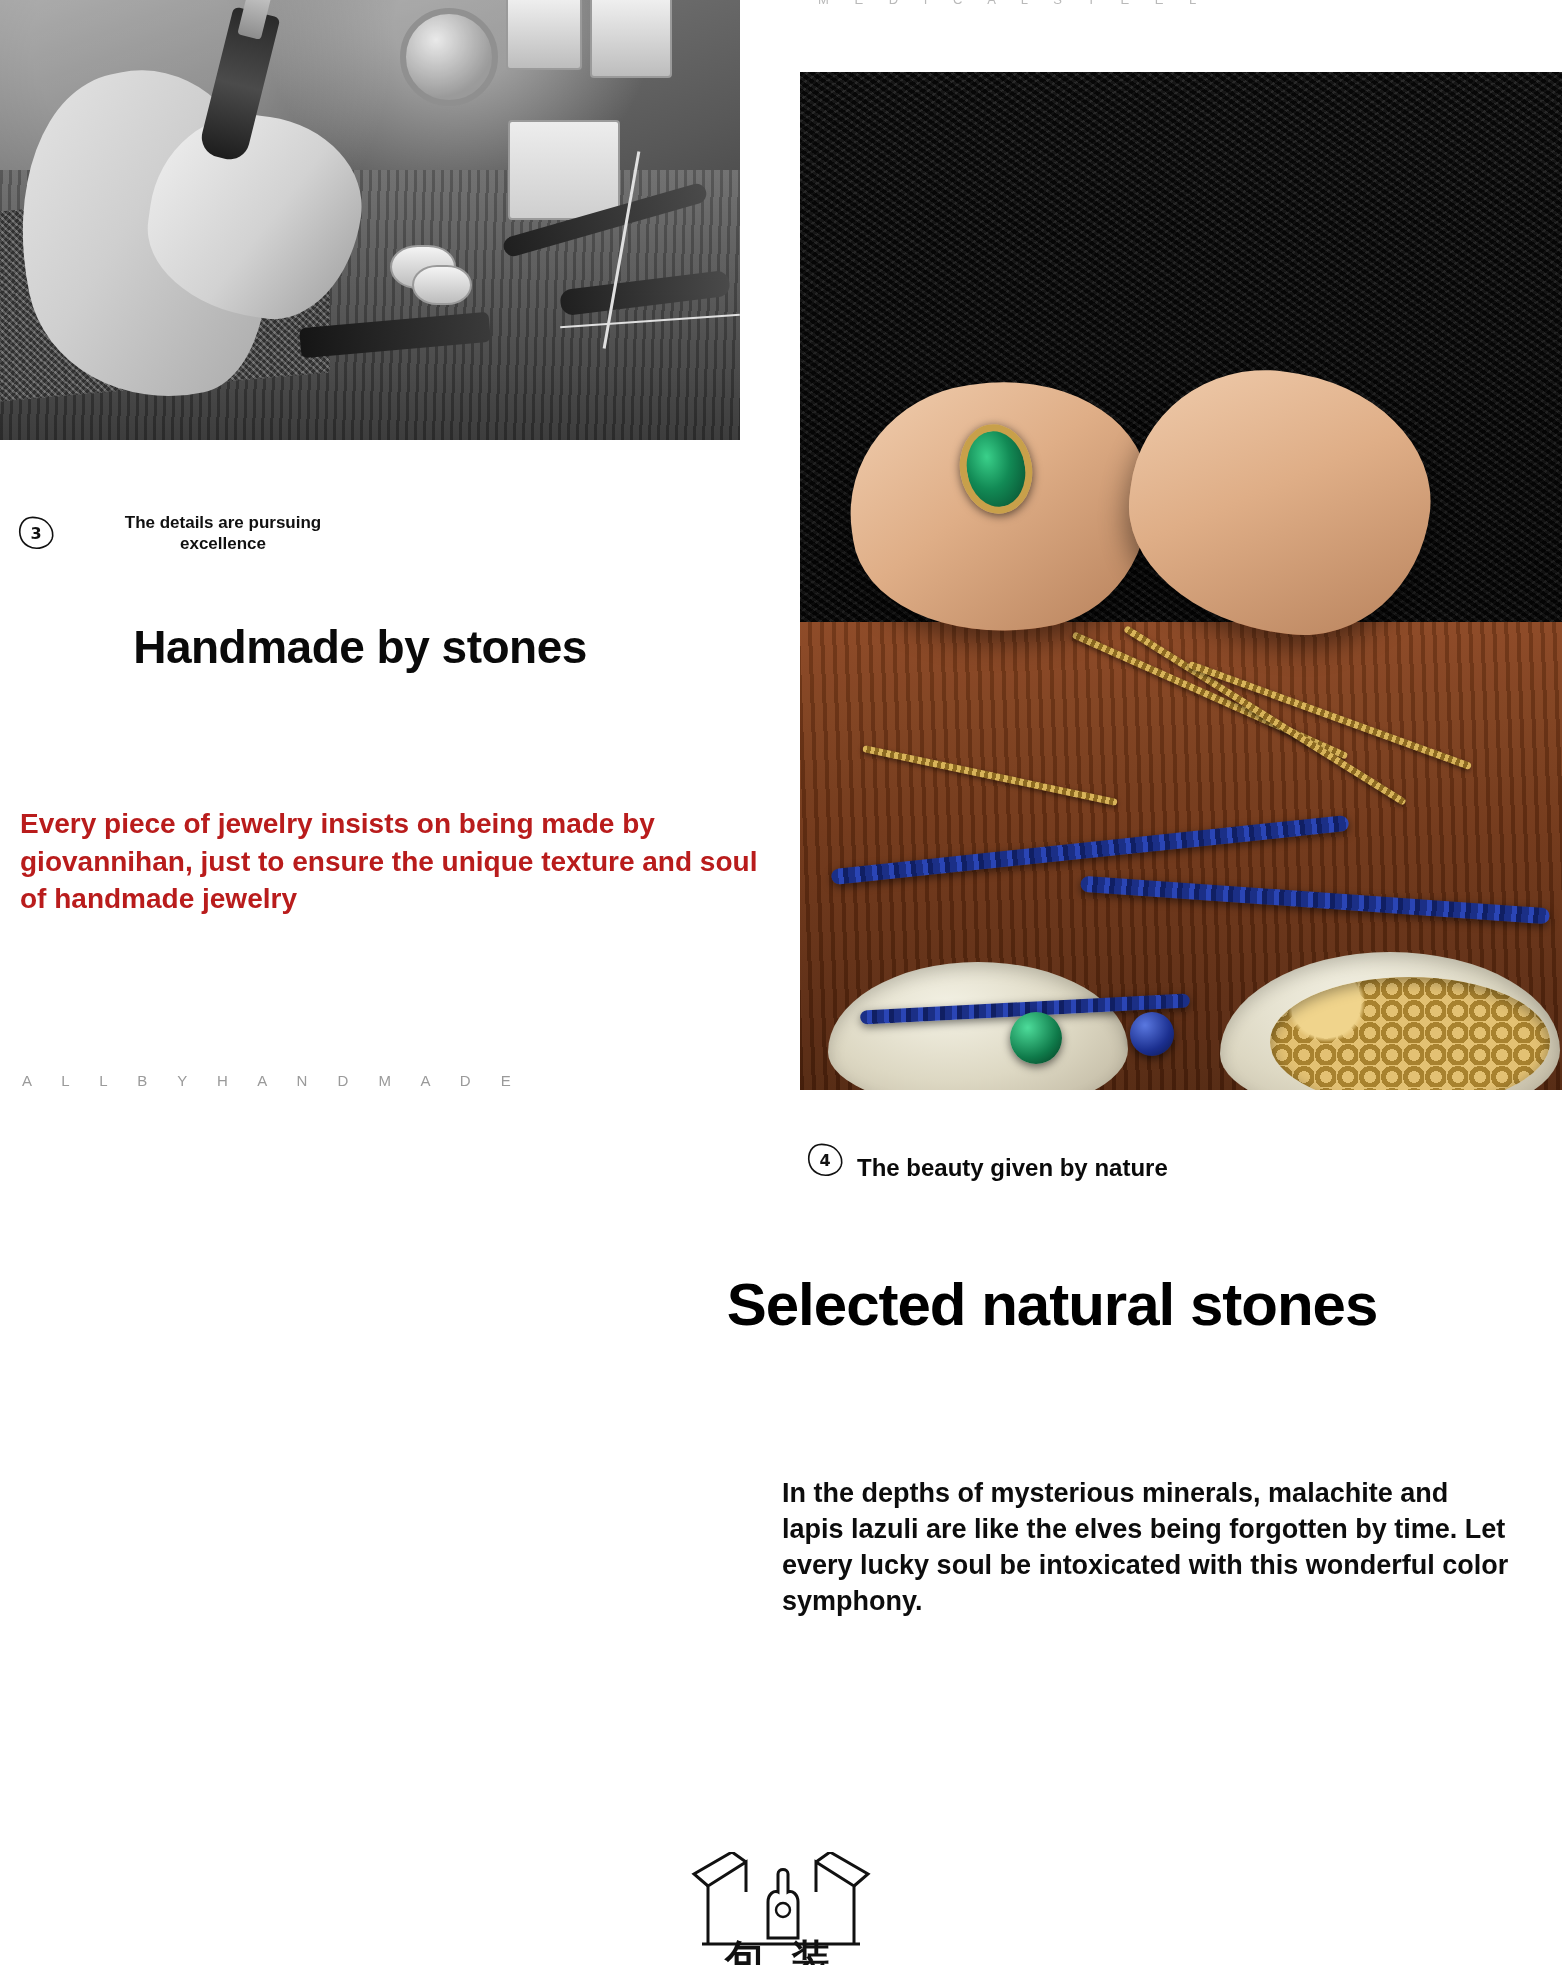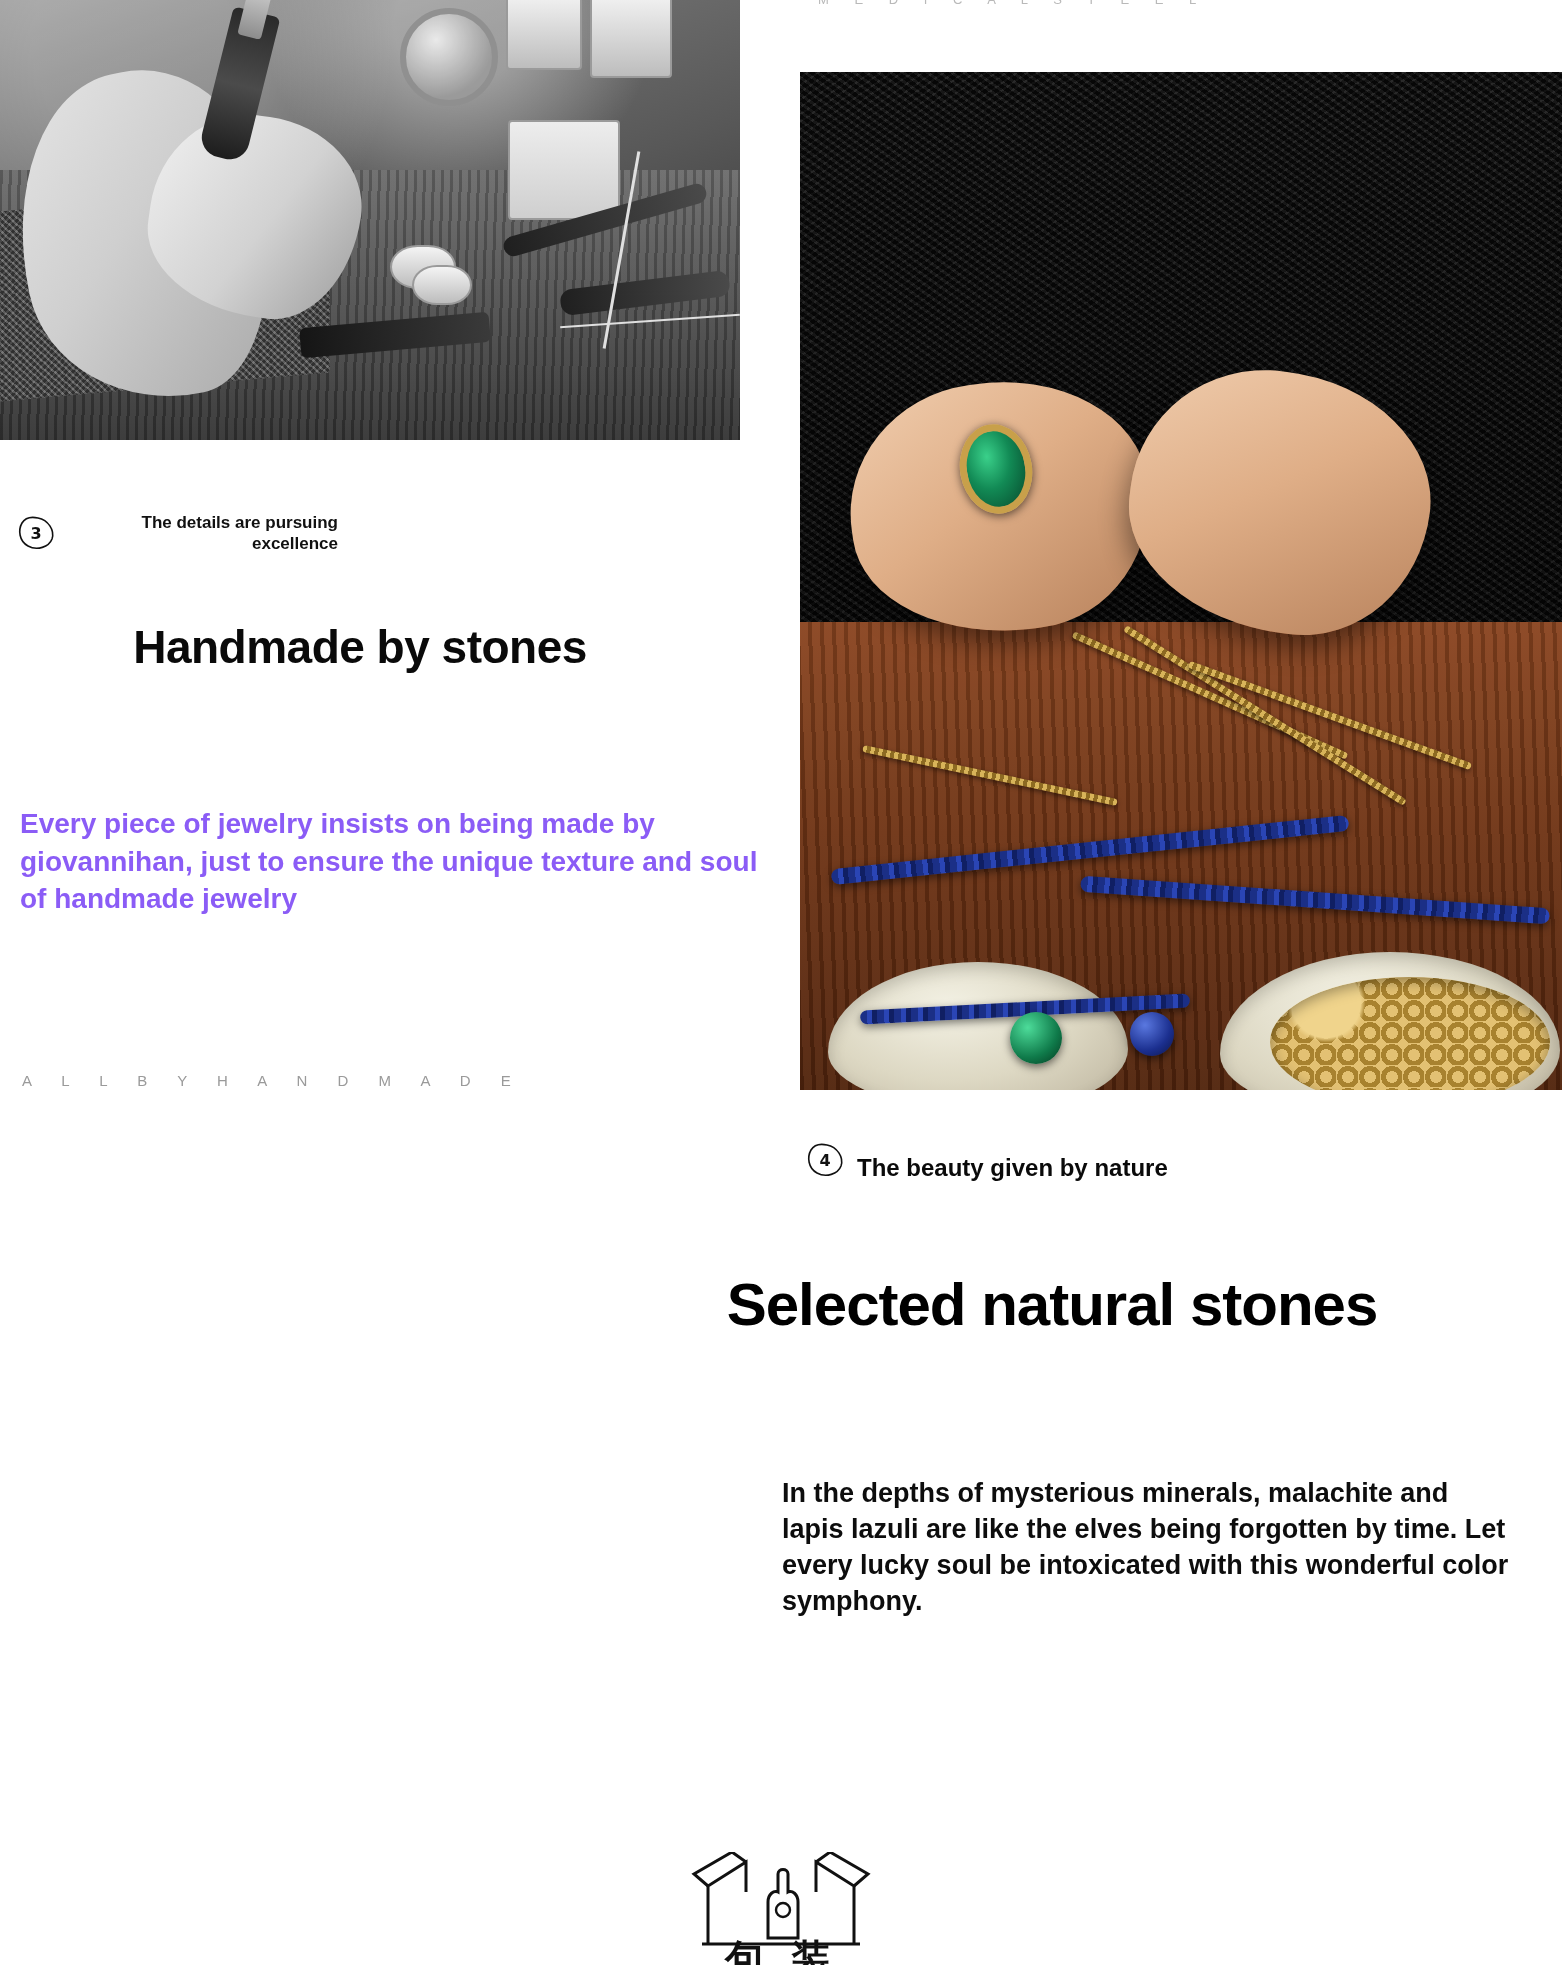--- a/index.html
+++ b/index.html
@@ -265,21 +265,21 @@
     display: flex;
     align-items: center;
     gap: 52px;
   }
   .sec3-kicker {
     font-family: "Liberation Sans", sans-serif;
     font-weight: bold;
     font-size: 17px;
     line-height: 1.25;
     color: #111;
-    text-align: right;
+    text-align: center;
     width: 230px;
   }
   .sec3-title {
     position: absolute;
     left: 110px;
     top: 620px;
     width: 500px;
     text-align: center;
     font-family: "Liberation Sans", sans-serif;
     font-weight: bold;
@@ -290,21 +290,21 @@
   }
   .sec3-body {
     position: absolute;
     left: 20px;
     top: 805px;
     width: 760px;
     font-family: "Liberation Sans", sans-serif;
     font-weight: bold;
     font-size: 28px;
     line-height: 1.34;
-    color: #8b5cf6;
+    color: #b91c1c;
   }
   .sec3-footline {
     position: absolute;
     left: 22px;
     top: 1058px;
     font-family: "Liberation Sans", sans-serif;
     font-size: 15px;
     letter-spacing: 13px;
     color: #9a9a9a;
     white-space: nowrap;

